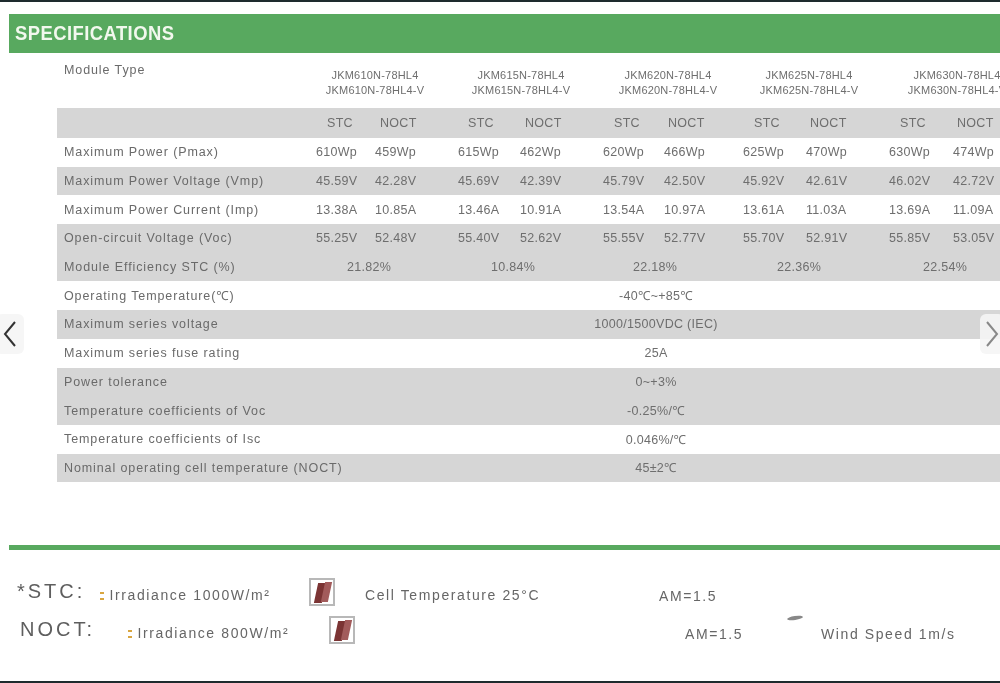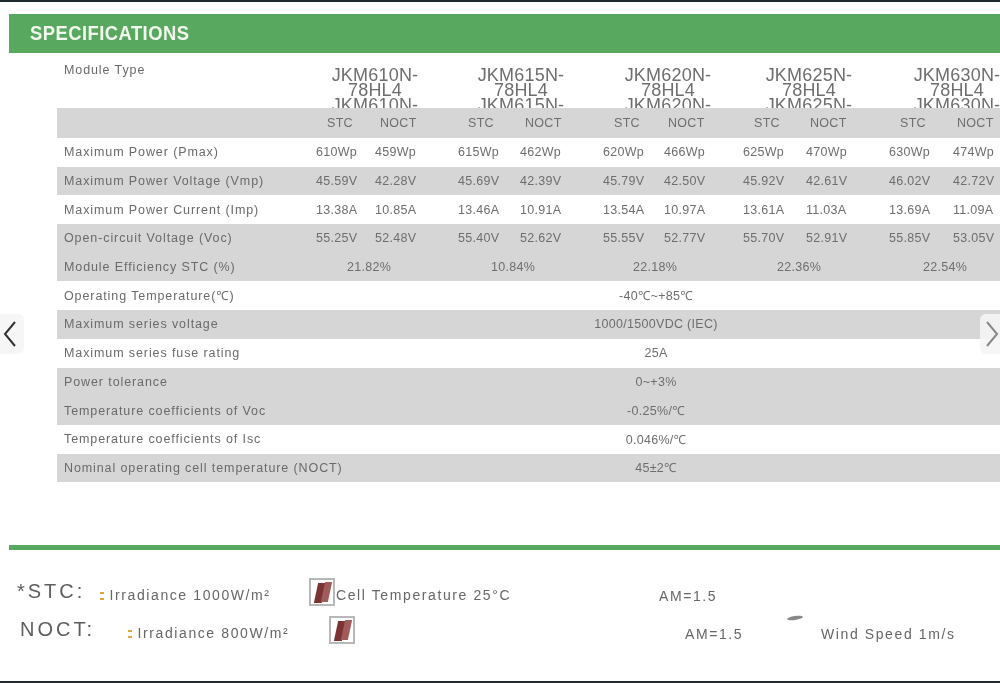--- a/index.html
+++ b/index.html
@@ -5,36 +5,36 @@
   * { box-sizing: border-box; margin: 0; padding: 0; }
   html, body { width: 1000px; height: 683px; overflow: hidden; background: #ffffff; }
   body { font-family: "Liberation Sans", sans-serif; color: #666666; position: relative; }
 
   .frame-top { position: absolute; left: 0; top: 0; width: 1000px; height: 2px; background: #1e2b2e; }
   .frame-bottom { position: absolute; left: 0; bottom: 0; width: 1000px; height: 2px; background: #1e2b2e; }
 
   .spec-header {
     position: absolute; left: 9px; top: 14px; width: 991px; height: 39px;
     background: #58a95f;
-    display: flex; align-items: center; padding-left: 21px;
+    display: flex; align-items: center; padding-left: 6px;
   }
   .spec-header span {
     color: #f2f8ee; font-weight: bold; font-size: 20px; letter-spacing: 0.5px;
     font-family: "Liberation Sans", sans-serif; transform: scaleX(0.92); transform-origin: left center; display: inline-block;
   }
 
   .table { position: absolute; left: 9px; top: 56px; width: 991px; }
   .row { position: relative; width: 991px; display: flex; align-items: center; margin-left: 48px; }
   .row.gray { background: #d6d6d6; }
   .label { position: absolute; left: 7px; font-size: 12.5px; letter-spacing: 0.9px; color: #6a6a6a; white-space: nowrap; }
   .cell { position: absolute; font-size: 12.5px; color: #6e6e6e; white-space: nowrap; text-align: center; letter-spacing: 0.3px; }
 
   .model-row { height: 52px; }
   .model-row .label { top: 7px; }
-  .model { position: absolute; top: 12px; font-size: 18px; line-height: 15px; text-align: center; color: #6e6e6e; letter-spacing: 0.2px; width: 140px; }
+  .model { position: absolute; top: 12px; font-size: 11px; line-height: 15px; text-align: center; color: #6e6e6e; letter-spacing: 0.2px; width: 140px; }
 
   .sub-row { height: 30px; }
   .std-row { height: 28.7px; }
 
   .green-line { position: absolute; left: 9px; top: 545px; width: 991px; height: 5px; background: #58a95f; }
 
   .legend { position: absolute; left: 0; top: 570px; width: 1000px; height: 100px; }
   .lg { position: absolute; white-space: nowrap; color: #666; }
   .lg-title { font-size: 20px; letter-spacing: 3px; color: #5e5e5e; }
   .lg-text { font-size: 14px; letter-spacing: 1.6px; }
@@ -193,21 +193,21 @@
 
 <div class="green-line"></div>
 
 <div class="legend">
   <span class="lg lg-title" style="left:17px;top:10px">*STC:</span>
   <span class="lg lg-text" style="left:100px;top:17px">
     <span class="sun-icon"></span>
     <span>Irradiance 1000W/m²</span>
   </span>
   <span class="temp-icon" style="left:309px;top:8px"></span>
-  <span class="lg lg-text" style="left:336px;top:17px">Cell Temperature 25°C</span>
+  <span class="lg lg-text" style="left:365px;top:17px">Cell Temperature 25°C</span>
   <span class="lg lg-text" style="left:659px;top:18px">AM=1.5</span>
 
   <span class="lg lg-title" style="left:20px;top:48px">NOCT:</span>
   <span class="lg lg-text" style="left:128px;top:55px">
     <span class="sun-icon"></span>
     <span>Irradiance 800W/m²</span>
   </span>
   <span class="temp-icon" style="left:329px;top:46px"></span>
   <span class="lg lg-text" style="left:685px;top:56px">AM=1.5</span>
   <span class="wind-icon" style="left:787px;top:46px"></span>

